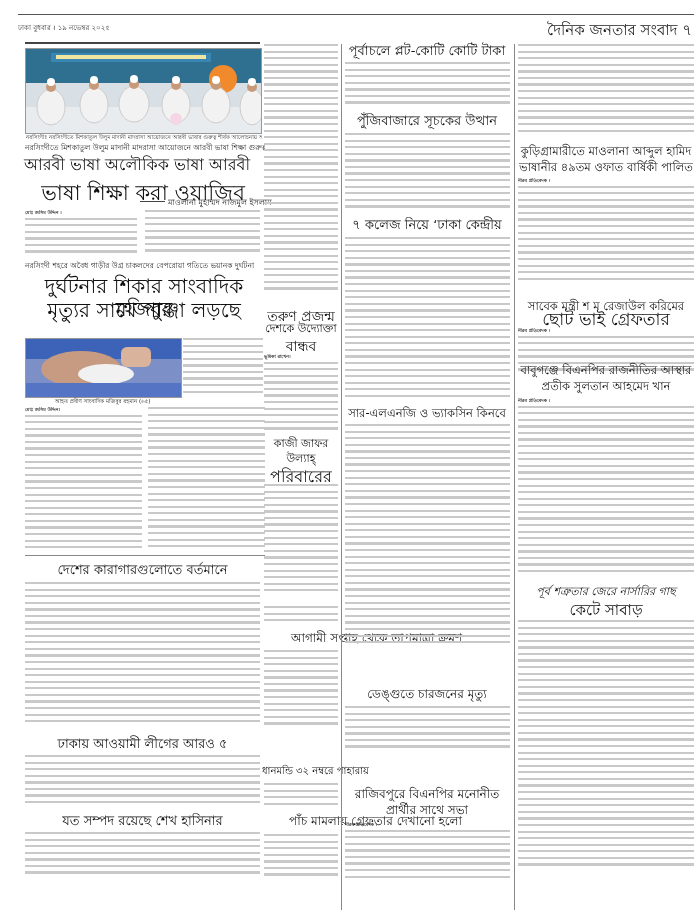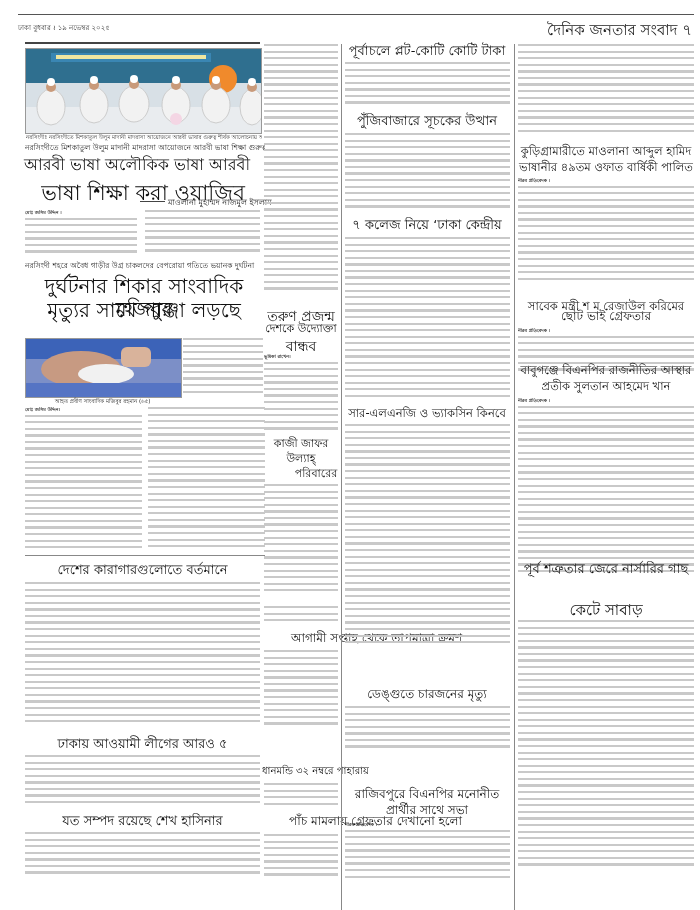--- a/index.html
+++ b/index.html
@@ -263,21 +263,21 @@
     <span></span>
     <span></span>
     <span></span>
     <span></span>
     <span></span>
     <span></span>
     <span></span>
 </div>
 <div class="abs hl" style="left:262px;top:438px;width:78px;font-size:11px;">কাজী জাফর</div>
 <div class="abs hl" style="left:262px;top:453px;width:78px;font-size:11px;">উল্যাহ্</div>
-<div class="abs hl" style="left:277px;top:468px;width:78px;font-size:11px;">পরিবারের</div>
+<div class="abs hl" style="left:262px;top:468px;width:78px;font-size:16px;">পরিবারের</div>
 <div class="abs body fillers" style="left:264px;top:484px;width:74px;height:118px;">
   <span></span>
     <span></span>
     <span></span>
     <span></span>
     <span></span>
     <span></span>
     <span></span>
     <span></span>
     <span></span>
@@ -476,21 +476,21 @@
     <span></span>
     <span></span>
     <span></span>
     <span></span>
     <span></span>
     <span></span>
     <span></span>
     <span></span>
 </div>
 <div class="abs hl" style="left:516px;top:300px;width:180px;font-size:11.5px;">সাবেক মন্ত্রী শ ম রেজাউল করিমের</div>
-<div class="abs hl" style="left:516px;top:310px;width:180px;font-size:12px;">ছোট ভাই গ্রেফতার</div>
+<div class="abs hl" style="left:516px;top:310px;width:180px;font-size:17px;">ছোট ভাই গ্রেফতার</div>
 <div class="abs body fillers" style="left:518px;top:328px;width:176px;height:50px;">
   <b style="display:block;font-size:4.6px;color:#333;margin-bottom:1px;">নীরব প্রতিবেদক ।</b>
   <span></span>
     <span></span>
     <span></span>
     <span></span>
     <span></span>
     <span></span>
 </div>
 <div class="abs hl" style="left:516px;top:364px;width:180px;font-size:11.5px;">বাবুগঞ্জে বিএনপির রাজনীতির আস্থার</div>
@@ -517,21 +517,21 @@
     <span></span>
     <span></span>
     <span></span>
     <span></span>
     <span></span>
     <span></span>
     <span></span>
     <span></span>
     <span></span>
 </div>
-<div class="abs hl" style="left:516px;top:562px;width:180px;font-size:13px;">পূর্ব শত্রুতার জেরে নার্সারির গাছ</div>
+<div class="abs hl" style="left:516px;top:586px;width:180px;font-size:11px;font-style:italic;">পূর্ব শত্রুতার জেরে নার্সারির গাছ</div>
 <div class="abs hl" style="left:516px;top:602px;width:180px;font-size:15px;">কেটে সাবাড়</div>
 <div class="abs body fillers" style="left:518px;top:620px;width:176px;height:262px;">
   <span></span>
     <span></span>
     <span></span>
     <span></span>
     <span></span>
     <span></span>
     <span></span>
     <span></span>

